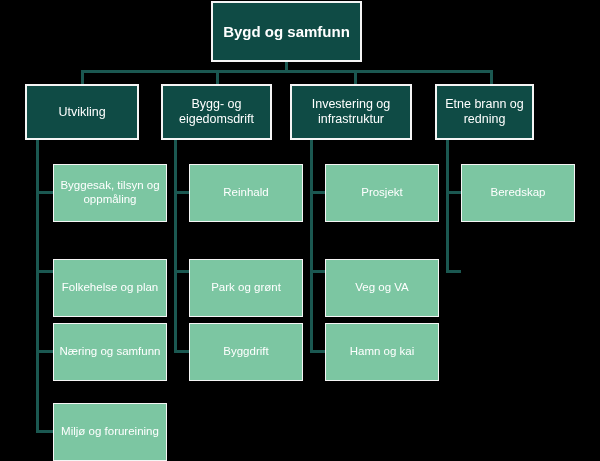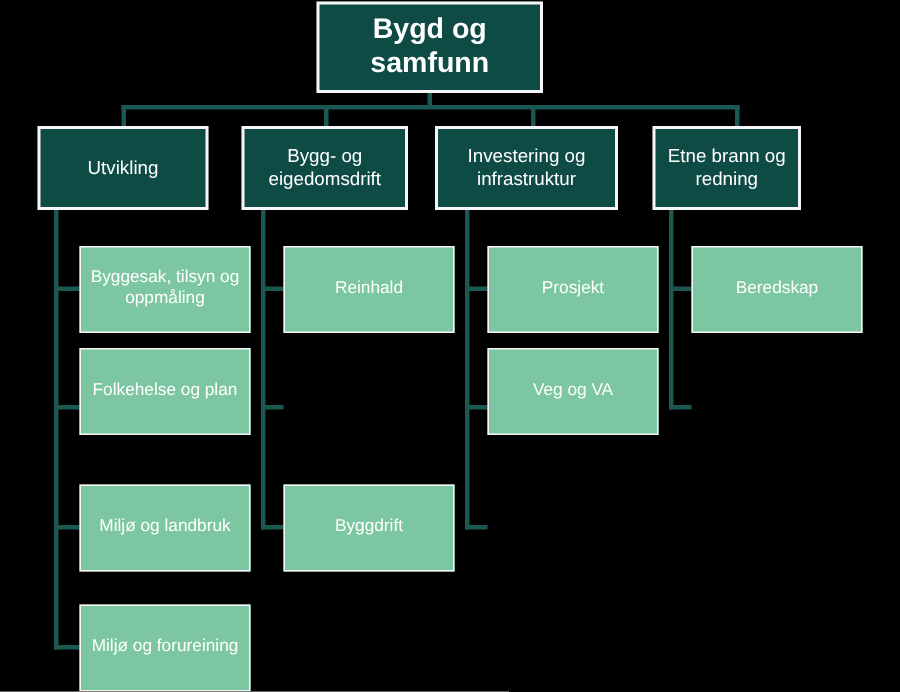--- a/index.html
+++ b/index.html
@@ -27,40 +27,40 @@
     color:var(--text);
     line-height:1.18;
   }
   .node.dark{
     background:var(--node-dark);
     border:2px solid var(--border);
     font-size:12.5px;
   }
   .node.root{
     left:211px;top:1px;width:151px;height:61px;
-    font-size:19px;font-weight:bold;
+    font-size:15px;font-weight:bold;
   }
   .node.light{
     background:var(--node-light);
     border:1.5px solid var(--border);
     width:114px;height:58px;
     font-size:11.5px;
     padding:1px 2px;
   }
   .l2{top:84px;height:56px;padding:1px 4px;}
   .b0{left:25px;width:114px;text-align:right;}
   .b1{left:161px;width:111px;}
   .b2{left:290px;width:122px;}
   .b3{left:435px;width:99px;}
   .c0{left:53px;}
   .c1{left:189px;}
   .c2{left:325px;}
   .c3{left:461px;}
   .r0{top:164px;}
-  .r1{top:232px;}
+  .r1{top:259px;}
   .r2{top:323px;}
   .r3{top:403px;}
 </style>
 </head>
 <body>
 
 <div class="stage">
 
   <div class="line" style="left:285px;top:61px;width:3px;height:11px;"></div>
   <div class="line" style="left:81px;top:70px;width:412px;height:3px;"></div>
@@ -106,37 +106,43 @@
     <span>Etne brann og redning</span>
   </div>
 
   <div class="node light c0 r0">
     <span>Byggesak, tilsyn og oppmåling</span>
   </div>
   <div class="node light c0 r1">
     <span>Folkehelse og plan</span>
   </div>
   <div class="node light c0 r2">
-    <span>Miljø og landbruk</span>
+    <span>Næring og samfunn</span>
   </div>
   <div class="node light c0 r3">
     <span>Miljø og forureining</span>
   </div>
 
   <div class="node light c1 r0">
     <span>Reinhald</span>
+  </div>
+  <div class="node light c1 r1">
+    <span>Park og grønt</span>
   </div>
   <div class="node light c1 r2">
     <span>Byggdrift</span>
   </div>
 
   <div class="node light c2 r0">
     <span>Prosjekt</span>
   </div>
   <div class="node light c2 r1">
     <span>Veg og VA</span>
   </div>
+  <div class="node light c2 r2">
+    <span>Hamn og kai</span>
+  </div>
 
   <div class="node light c3 r0">
     <span>Beredskap</span>
   </div>
 
 </div>
 
 </body></html>

